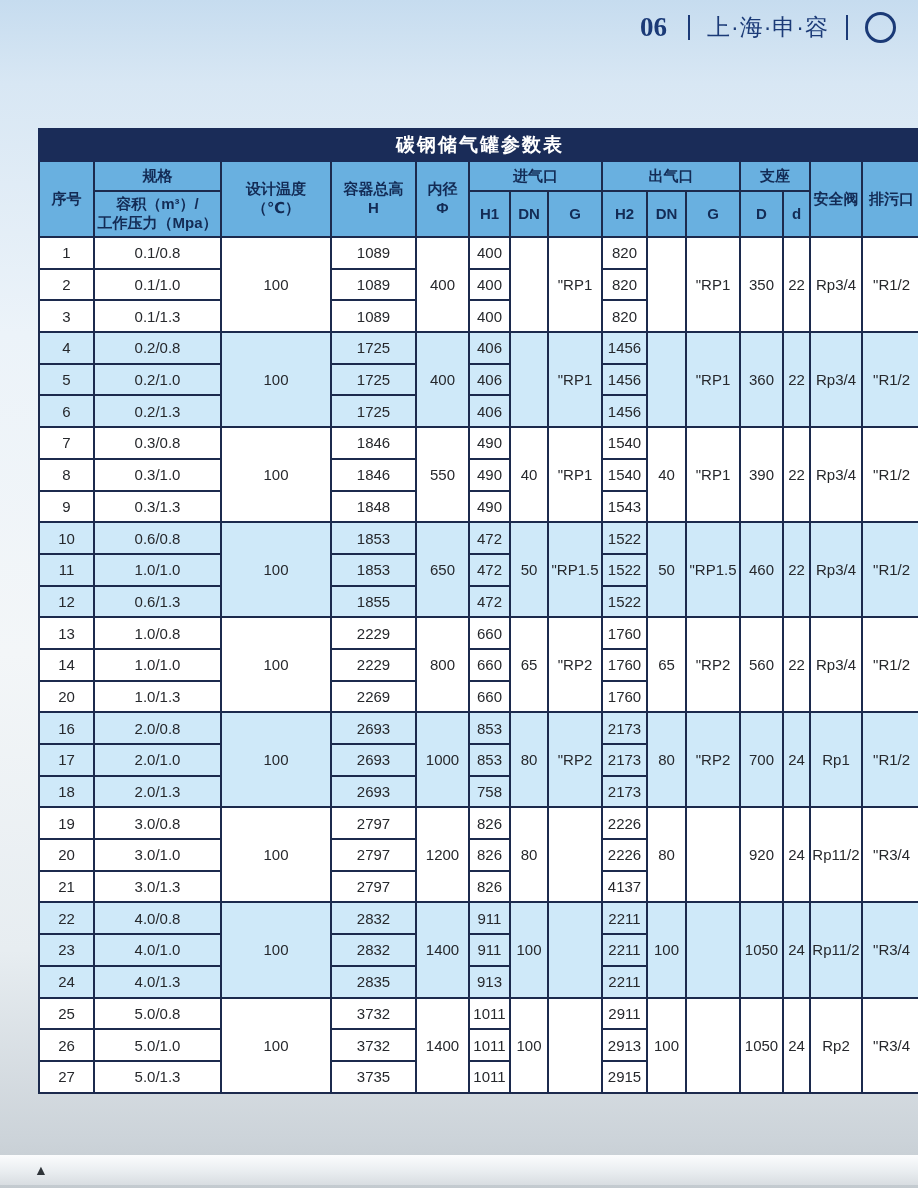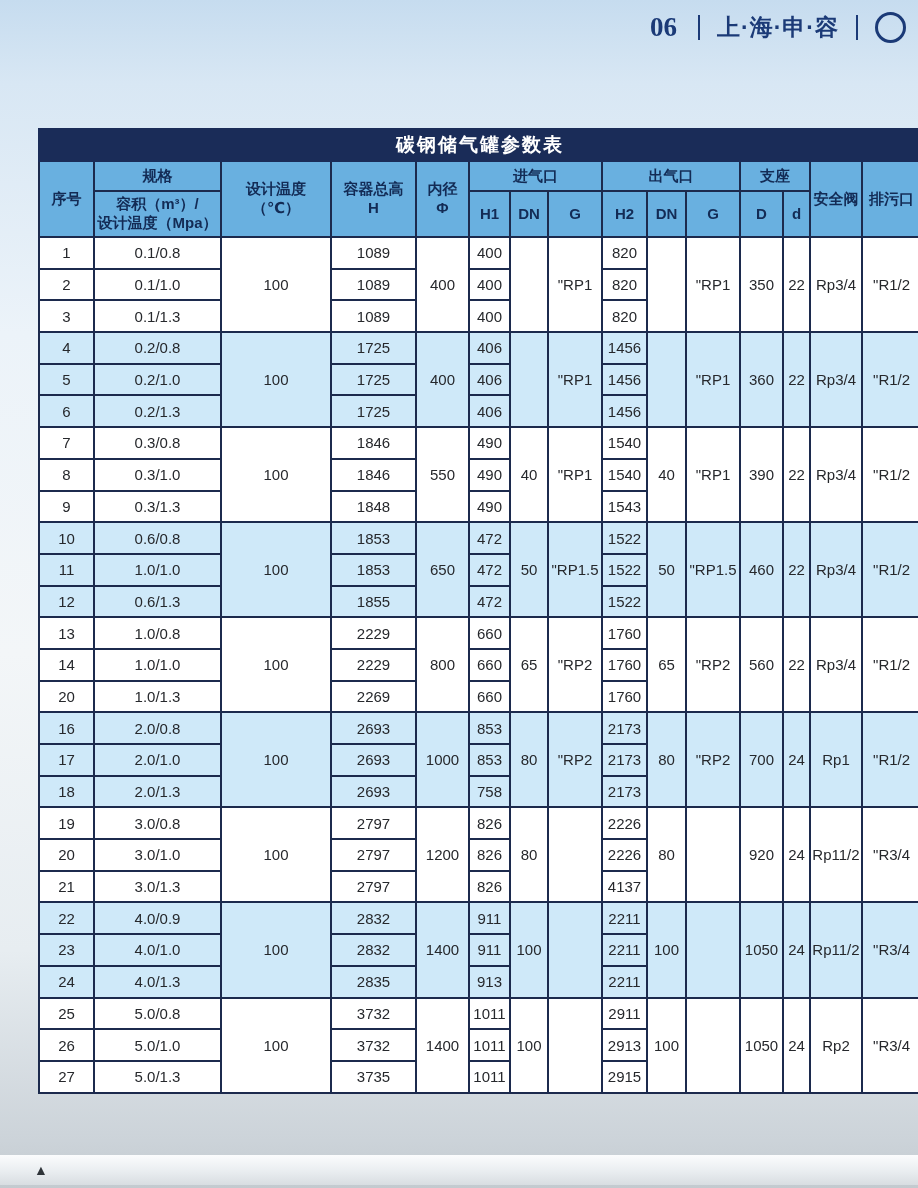--- a/index.html
+++ b/index.html
@@ -2,24 +2,24 @@
 <html><head>
 <meta charset="utf-8">
 <style>
   html,body { margin:0; padding:0; }
   body {
     width:918px; height:1188px; position:relative; overflow:hidden;
     font-family:"Liberation Sans","DejaVu Sans",sans-serif;
     background:linear-gradient(180deg,#c6dcef 0%,#d8e7f4 7%,#ecf3f9 28%,#f3f6f8 55%,#e7edf1 80%,#ccd3d9 96%,#c3cacf 100%);
   }
   
-  .topbar { position:absolute; top:12px; right:12px; display:flex; align-items:center; gap:17px; color:#1b3a77; }
+  .topbar { position:absolute; top:12px; right:22px; display:flex; align-items:center; gap:17px; color:#1b3a77; }
   .page-num { font-family:"Liberation Serif","DejaVu Serif",serif; font-size:27px; font-weight:bold; margin-right:4px; }
   .vsep { width:2px; height:25px; background:#1b3a77; }
-  .brand { font-size:23px; font-weight:bold; letter-spacing:1px; white-space:nowrap; }
+  .brand { font-size:23px; font-weight:normal; letter-spacing:1px; white-space:nowrap; }
   .logo-circle { width:25px; height:25px; border:3px solid #1b3a77; border-radius:50%; background:transparent; }
 
   
   .table-wrap { position:absolute; left:18px; top:128px; width:784px;padding-left:20px; }
   table { border-collapse:collapse; table-layout:fixed; width:882px; }
   th,td { border:2px solid #1c2a4d; text-align:center; vertical-align:middle; padding:0 1px; overflow:hidden; }
   .title-cell { background:#1a2c58; color:#ffffff; font-size:19px; font-weight:bold; letter-spacing:2px; height:30px; border:2px solid #1a2c58; }
   thead th { background:#69b0e0; color:#132b55; font-weight:bold; white-space:pre-line; line-height:1.25; }
   tr.hrow1 th { height:28px; font-size:15px; }
   tr.hrow2 th { height:44px; font-size:15px; }
@@ -80,21 +80,21 @@
         <th rowspan="2">内径
 Φ</th>
         <th colspan="3">进气口</th>
         <th colspan="3">出气口</th>
         <th colspan="2">支座</th>
         <th rowspan="2">安全阀</th>
         <th rowspan="2">排污口</th>
       </tr>
       <tr class="hrow2">
         <th class="sub-small">容积（m³）/
-设计温度（Mpa）</th>
+工作压力（Mpa）</th>
         <th>H1</th>
         <th>DN</th>
         <th>G</th>
         <th>H2</th>
         <th>DN</th>
         <th>G</th>
         <th>D</th>
         <th>d</th>
       </tr>
     </thead>
@@ -311,21 +311,21 @@
         </tr>
         <tr>
           <td>21</td>
           <td>3.0/1.3</td>
           <td>2797</td>
           <td>826</td>
           <td>4137</td>
         </tr>
         <tr class="shade">
           <td>22</td>
-          <td>4.0/0.9</td>
+          <td>4.0/0.8</td>
           <td rowspan="3">100</td>
           <td>2832</td>
           <td rowspan="3">1400</td>
           <td>911</td>
           <td rowspan="3">100</td>
           <td rowspan="3"></td>
           <td>2211</td>
           <td rowspan="3">100</td>
           <td rowspan="3"></td>
           <td rowspan="3">1050</td>

